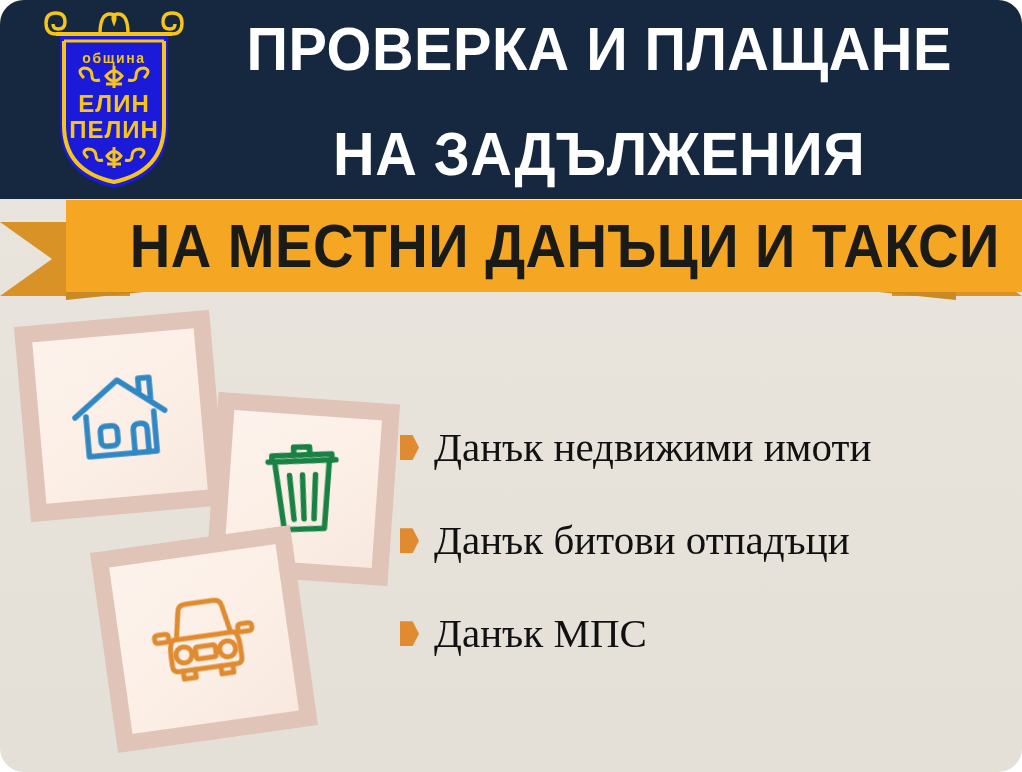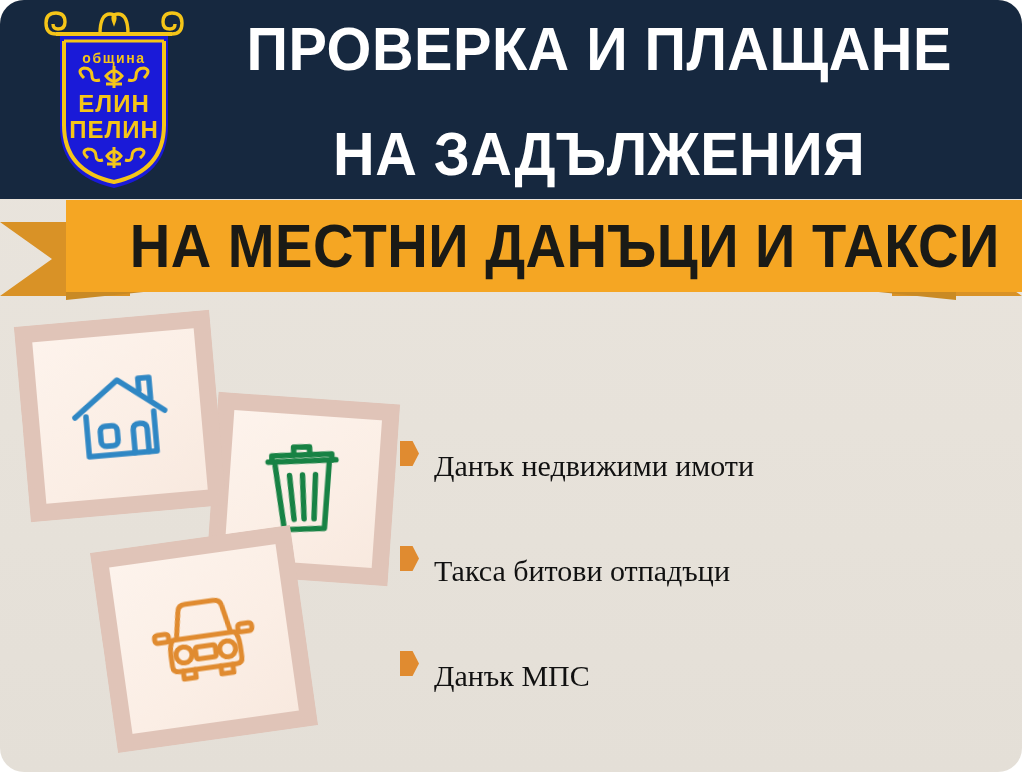--- a/index.html
+++ b/index.html
@@ -191,25 +191,24 @@
   .bullet-marker {
     flex: 0 0 auto;
     width: 19px;
     height: 25px;
     background: #e08b30;
     clip-path: polygon(0 0, 66% 0, 100% 50%, 66% 100%, 0 100%);
     margin-right: 15px;
   }
   .bullet-label {
     font-family: "Liberation Serif", "DejaVu Serif", serif;
-    font-size: 30px;
+    font-size: 41px;
     color: #111111;
     line-height: 1.1;
     white-space: nowrap;
-    margin-top: 24px;
   }
 </style>
 </head>
 <body>
 
 <div id="poster">
 
   <div class="header-bar"></div>
 
   <div class="crest">
@@ -326,21 +325,21 @@
     </div>
   </div>
 
   <div class="bullet-list">
     <div class="bullet-item">
       <span class="bullet-marker"></span>
       <span class="bullet-label">Данък недвижими имоти</span>
     </div>
     <div class="bullet-item">
       <span class="bullet-marker"></span>
-      <span class="bullet-label">Такса битови отпадъци</span>
+      <span class="bullet-label">Данък битови отпадъци</span>
     </div>
     <div class="bullet-item">
       <span class="bullet-marker"></span>
       <span class="bullet-label">Данък МПС</span>
     </div>
   </div>
 
 </div>
 
 </body></html>

